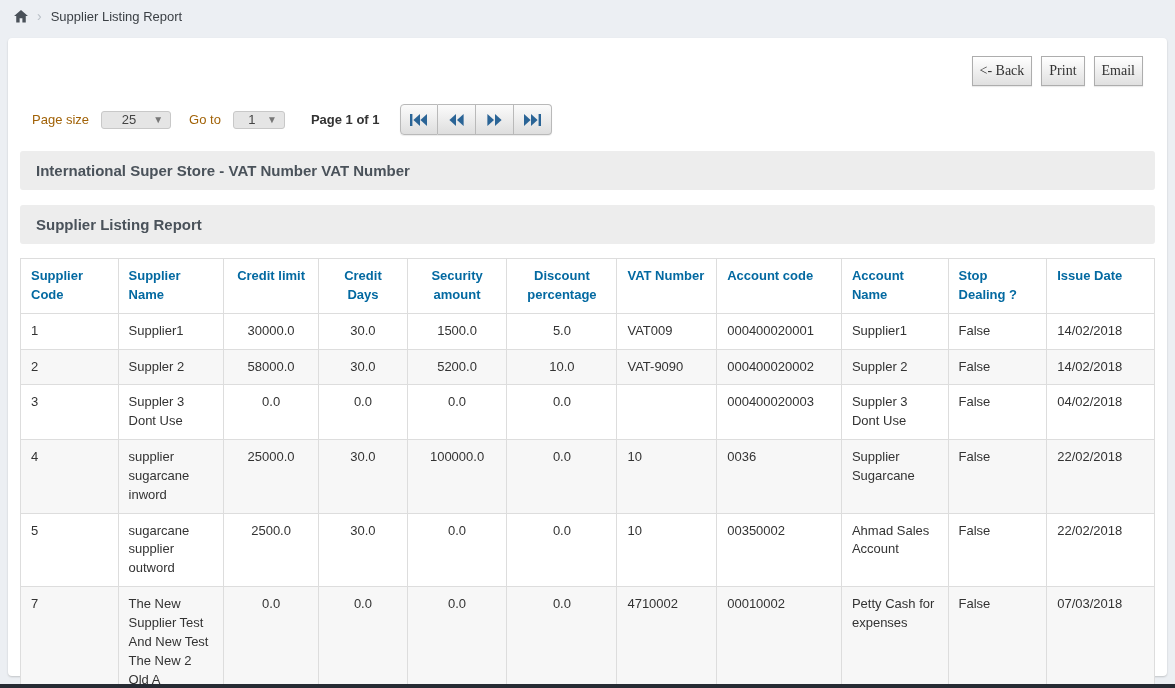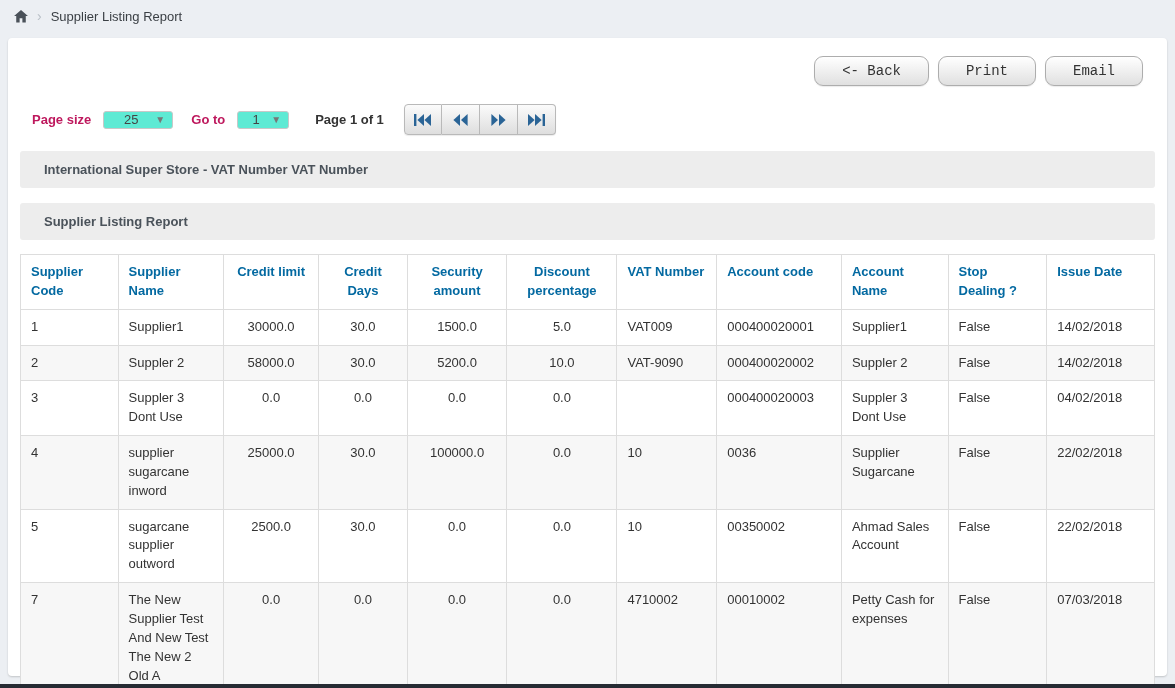--- a/index.html
+++ b/index.html
@@ -24,50 +24,50 @@
   .breadcrumb .crumb{color:#3a3f44;font-size:13px;}
   
   .card{
     margin:8px 8px 0;background:#fff;border-radius:4px;
     box-shadow:0 1px 2px rgba(0,0,0,.18);
     padding:10px 12px 16px;height:638px;
   }
   
   .toolbar-row{display:flex;justify-content:flex-end;gap:9px;padding:8px 12px 6px 0;}
   .btn{
-    font-family:Liberation Mono, monospace;font-size:14px;color:#333;
+    font-family:Liberation Serif, serif;font-size:14px;color:#333;
     background:linear-gradient(#ffffff,#e0e0e0);
-    border:1px solid #adadad;border-radius:9px;
-    padding:6px 27px;cursor:pointer;box-shadow:0 1px 1px rgba(0,0,0,.08);
+    border:1px solid #adadad;border-radius:0;
+    padding:6px 7px;cursor:pointer;box-shadow:0 1px 1px rgba(0,0,0,.08);
   }
   
   .pager-row{display:flex;align-items:center;padding:12px 12px 10px;}
-  .pager-label{font-weight:bold;color:#be185d;}
+  .pager-label{font-weight:normal;color:#a16207;}
   .selectbox{
-    position:relative;height:18px;background:#5eead4;border:1px solid #c8c8c8;border-radius:3px;
+    position:relative;height:18px;background:#e5e5e5;border:1px solid #c8c8c8;border-radius:3px;
     display:flex;align-items:center;justify-content:center;cursor:pointer;
     margin:0 18px 0 12px;padding-right:14px;color:#444;
   }
   .selectbox.size{width:70px;}
   .selectbox.goto{width:52px;}
   .selectbox .arrow{position:absolute;right:7px;top:50%;transform:translateY(-58%);color:#777;font-size:10px;}
   .page-info{font-weight:bold;margin-left:8px;}
   .nav-group{display:inline-flex;margin-left:20px;border-radius:4px;box-shadow:0 1px 1px rgba(0,0,0,.08);}
   .nav-btn{
     width:38px;height:31px;display:flex;align-items:center;justify-content:center;cursor:pointer;
     background:linear-gradient(#fbfbfb,#dedede);border:1px solid #b9b9b9;border-left-width:0;
   }
   .nav-btn:first-child{border-left-width:1px;border-radius:4px 0 0 4px;}
   .nav-btn:last-child{border-radius:0 4px 4px 0;}
   .nav-btn svg{display:block;}
   .nav-btn svg *{fill:var(--accent);}
   
   .section-bar{
     background:var(--panel-header-bg);border-radius:3px;
-    margin:6px 0 0;padding:11px 24px;font-weight:bold;font-size:13px;color:#4a525a;
+    margin:6px 0 0;padding:11px 16px;font-weight:bold;font-size:15px;color:#4a525a;
   }
   .section-bar + .section-bar{margin-top:15px;}
   
   .table-wrap{margin:14px 0 4px;}
   table{width:100%;border-collapse:collapse;background:#fff;table-layout:fixed;}
   th,td{
     border:1px solid var(--border);padding:8px 10px;vertical-align:top;
     font-size:13px;line-height:1.45;word-wrap:break-word;
   }
   th{font-weight:bold;text-align:left;color:#0369a1;height:50px;}

